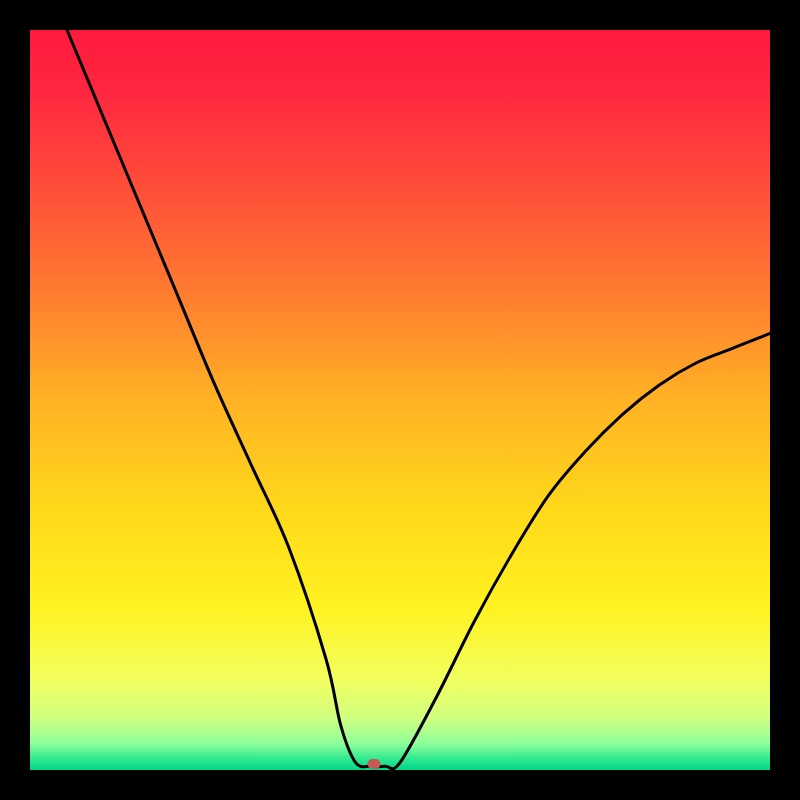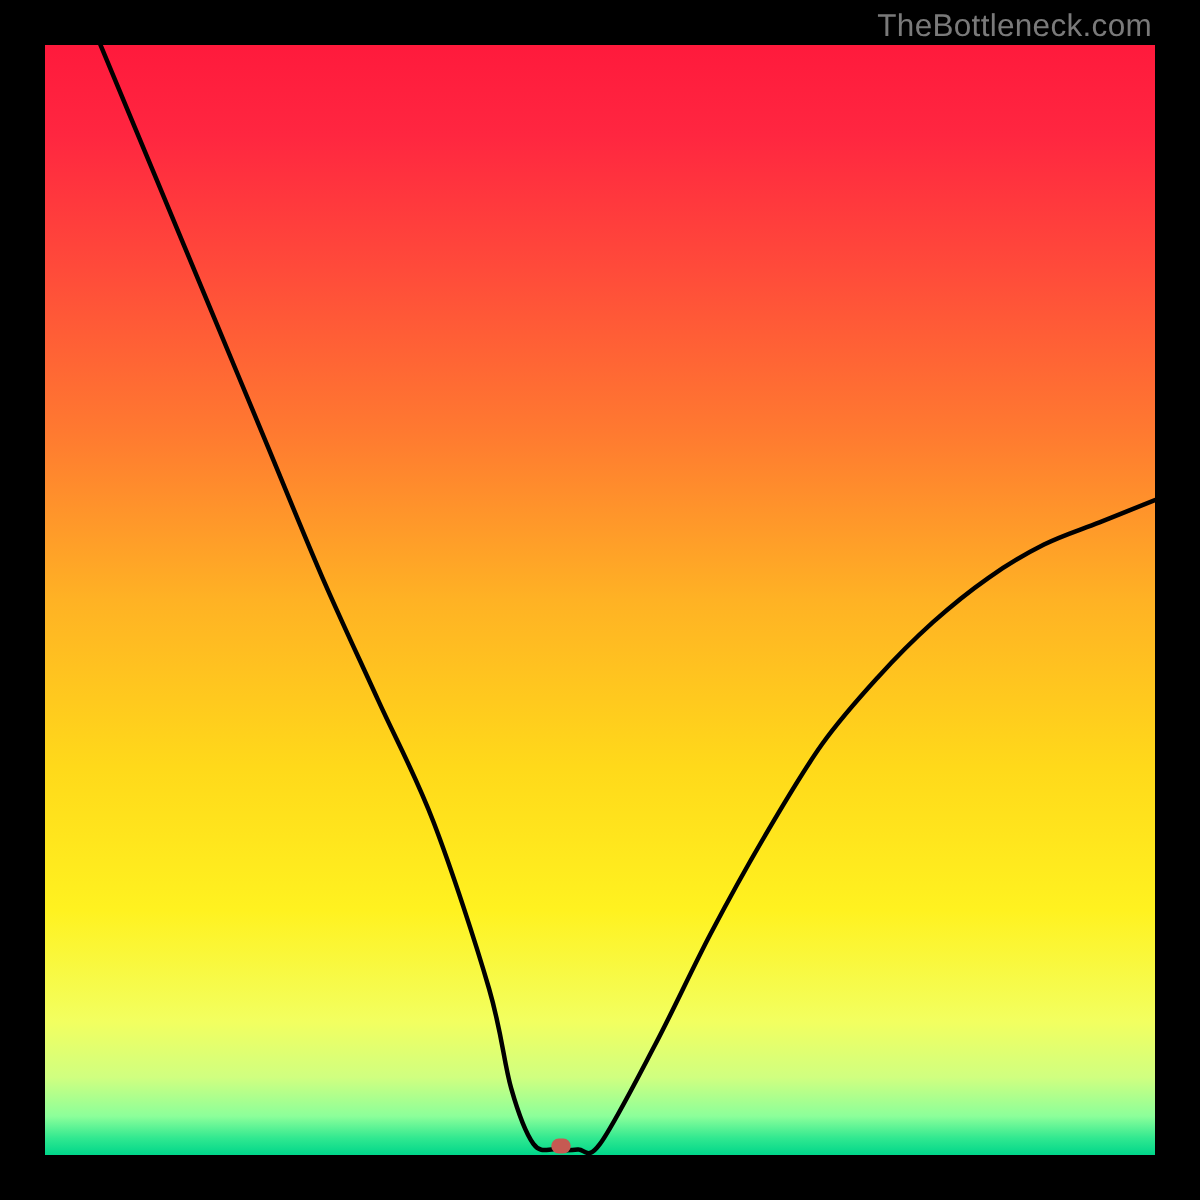--- a/index.html
+++ b/index.html
@@ -76,14 +76,13 @@
             <stop offset="100%" stop-color="#00d68a"></stop>
           </linearGradient>
       </defs>
       <rect x="0" y="0" width="740" height="740" fill="url(#bg)"></rect>
     </svg>
     <svg class="curve" viewBox="0 0 740 740" preserveAspectRatio="none">
       <path id="curve-path" d="M 37.00 0.00 C 43.17 14.80, 61.67 59.20, 74.00 88.80 C 86.33 118.40, 98.67 148.00, 111.00 177.60 C 123.33 207.20, 135.67 236.80, 148.00 266.40 C 160.33 296.00, 172.67 326.83, 185.00 355.20 C 197.33 383.57, 209.67 409.47, 222.00 436.60 C 234.33 463.73, 246.67 485.93, 259.00 518.00 C 271.33 550.07, 287.37 599.40, 296.00 629.00 C 304.63 658.60, 305.87 678.33, 310.80 695.60 C 315.73 712.87, 320.67 725.82, 325.60 732.60 C 330.53 739.38, 335.47 735.68, 340.40 736.30 C 345.33 736.92, 350.27 736.92, 355.20 736.30 C 360.13 735.68, 361.37 744.32, 370.00 732.60 C 378.63 720.88, 394.67 689.43, 407.00 666.00 C 419.33 642.57, 431.67 615.43, 444.00 592.00 C 456.33 568.57, 468.67 546.37, 481.00 525.40 C 493.33 504.43, 505.67 483.47, 518.00 466.20 C 530.33 448.93, 542.67 435.37, 555.00 421.80 C 567.33 408.23, 579.67 395.90, 592.00 384.80 C 604.33 373.70, 616.67 363.83, 629.00 355.20 C 641.33 346.57, 653.67 339.17, 666.00 333.00 C 678.33 326.83, 690.67 323.13, 703.00 318.20 C 715.33 313.27, 733.83 305.87, 740.00 303.40" fill="none" stroke="#000" stroke-width="3" stroke-linecap="round" stroke-linejoin="round"></path>
     </svg>
     <div class="marker" id="marker" style="left: 344.1px; top: 734.08px; background: rgb(198, 90, 82);"></div>
   </div>
-  <div class="watermark">TheBottleneck.com</div>
 </div>
 
 </body></html>

